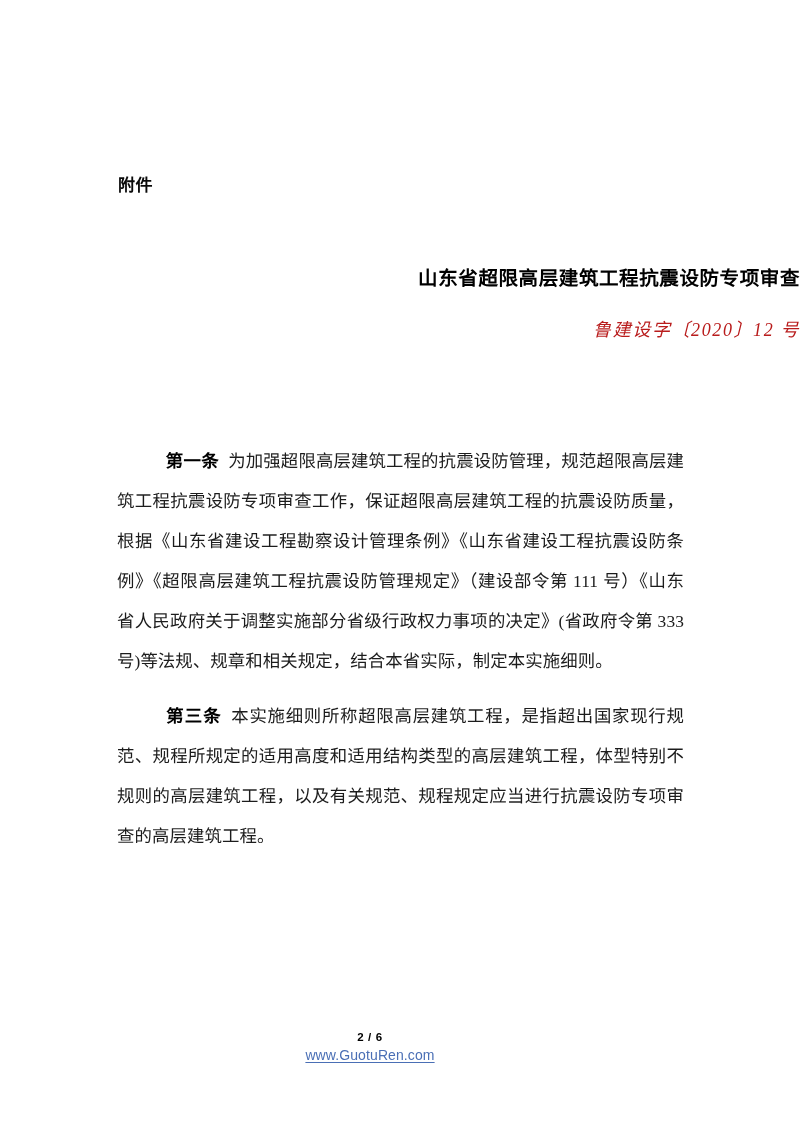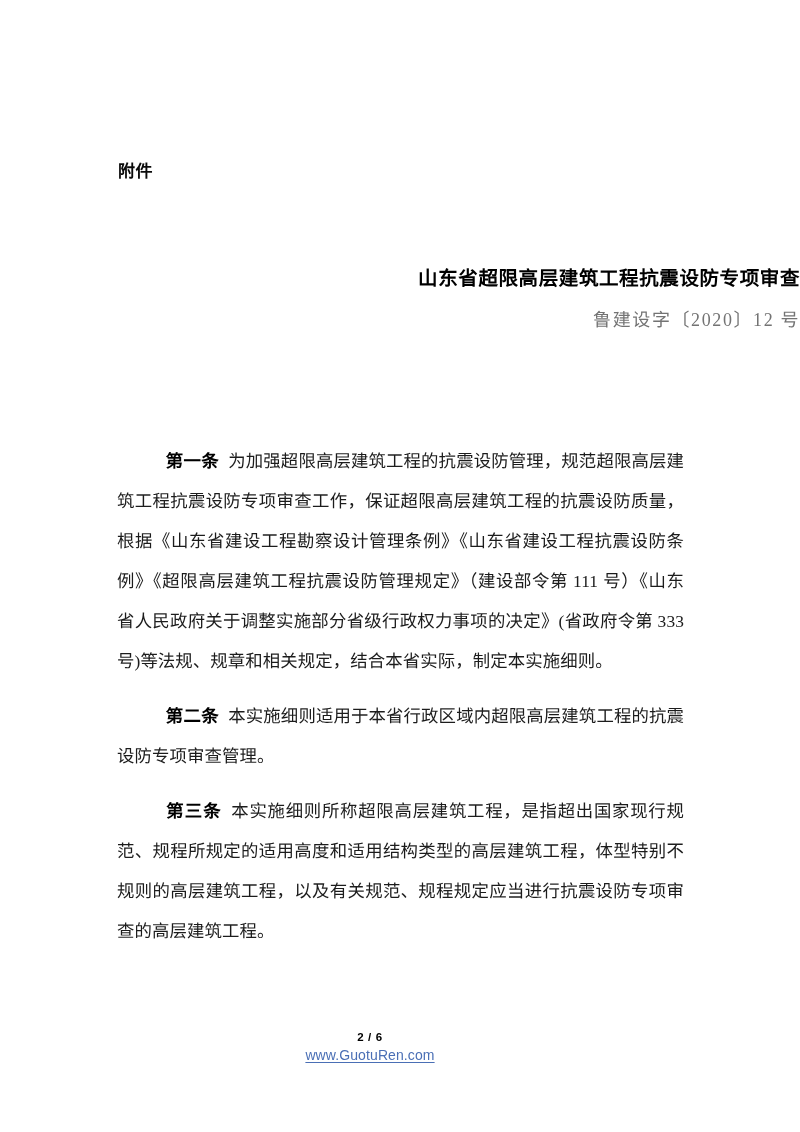--- a/index.html
+++ b/index.html
@@ -22,21 +22,21 @@
     position: relative;
     width: 800px;
     height: 1132px;
     box-sizing: border-box;
   }
 
   
   .attachment-label {
     position: absolute;
     left: 118px;
-    top: 160px;
+    top: 174px;
     font-family: "Liberation Sans", "DejaVu Sans", sans-serif;
     font-weight: 700;
     font-size: 17px;
     line-height: 24px;
     letter-spacing: 0.5px;
     color: #0a0a0a;
   }
 
   
   .title-block {
@@ -48,27 +48,28 @@
   }
   .doc-title-line {
     font-family: "Liberation Sans", "DejaVu Sans", sans-serif;
     font-weight: 700;
     font-size: 19.5px;
     line-height: 41px;
     letter-spacing: 0.6px;
     color: #000000;
   }
   .doc-number {
-    margin-top: 7px;
+    margin-top: 17px;
     font-family: "Liberation Serif", "DejaVu Serif", serif;
+    font-style: italic;
     font-weight: 400;
     font-size: 18px;
     line-height: 28px;
     letter-spacing: 1.6px;
-    color: #737373;
+    color: #b91c1c;
   }
 
   
   .body-text {
     position: absolute;
     left: 117px;
     top: 441px;
     width: 567px;
   }
   .para {
@@ -142,23 +143,20 @@
     <div class="doc-title-line">山东省超限高层建筑工程抗震设防专项审查</div>
     <div class="doc-number">鲁建设字〔2020〕12 号</div>
   </div>
 
   <div class="body-text">
 
     <p class="para">
       <span class="indent"></span><span class="lead">第一条</span><span class="gap"></span><span>为加强超限高层建筑工程的抗震设防管理，规范超限高层建筑工程抗震设防专项审查工作，保证超限高层建筑工程的抗震设防质量，根据《山东省建设工程勘察设计管理条例》《山东省建设工程抗震设防条例》《超限高层建筑工程抗震设防管理规定》（建设部令第 111 号）《山东省人民政府关于调整实施部分省级行政权力事项的决定》(省政府令第 333 号)等法规、规章和相关规定，结合本省实际，制定本实施细则。</span>
     </p>
 
-    <p class="para">
-      <span class="indent"></span><span class="lead">第二条</span><span class="gap"></span><span>本实施细则适用于本省行政区域内超限高层建筑工程的抗震设防专项审查管理。</span>
-    </p>
 
     <p class="para">
       <span class="indent"></span><span class="lead">第三条</span><span class="gap"></span><span>本实施细则所称超限高层建筑工程，是指超出国家现行规范、规程所规定的适用高度和适用结构类型的高层建筑工程，体型特别不规则的高层建筑工程，以及有关规范、规程规定应当进行抗震设防专项审查的高层建筑工程。</span>
     </p>
 
   </div>
 
   <div class="footer">
     <div class="page-number">2 / 6</div>
     <a class="site-link">www.GuotuRen.com</a>

